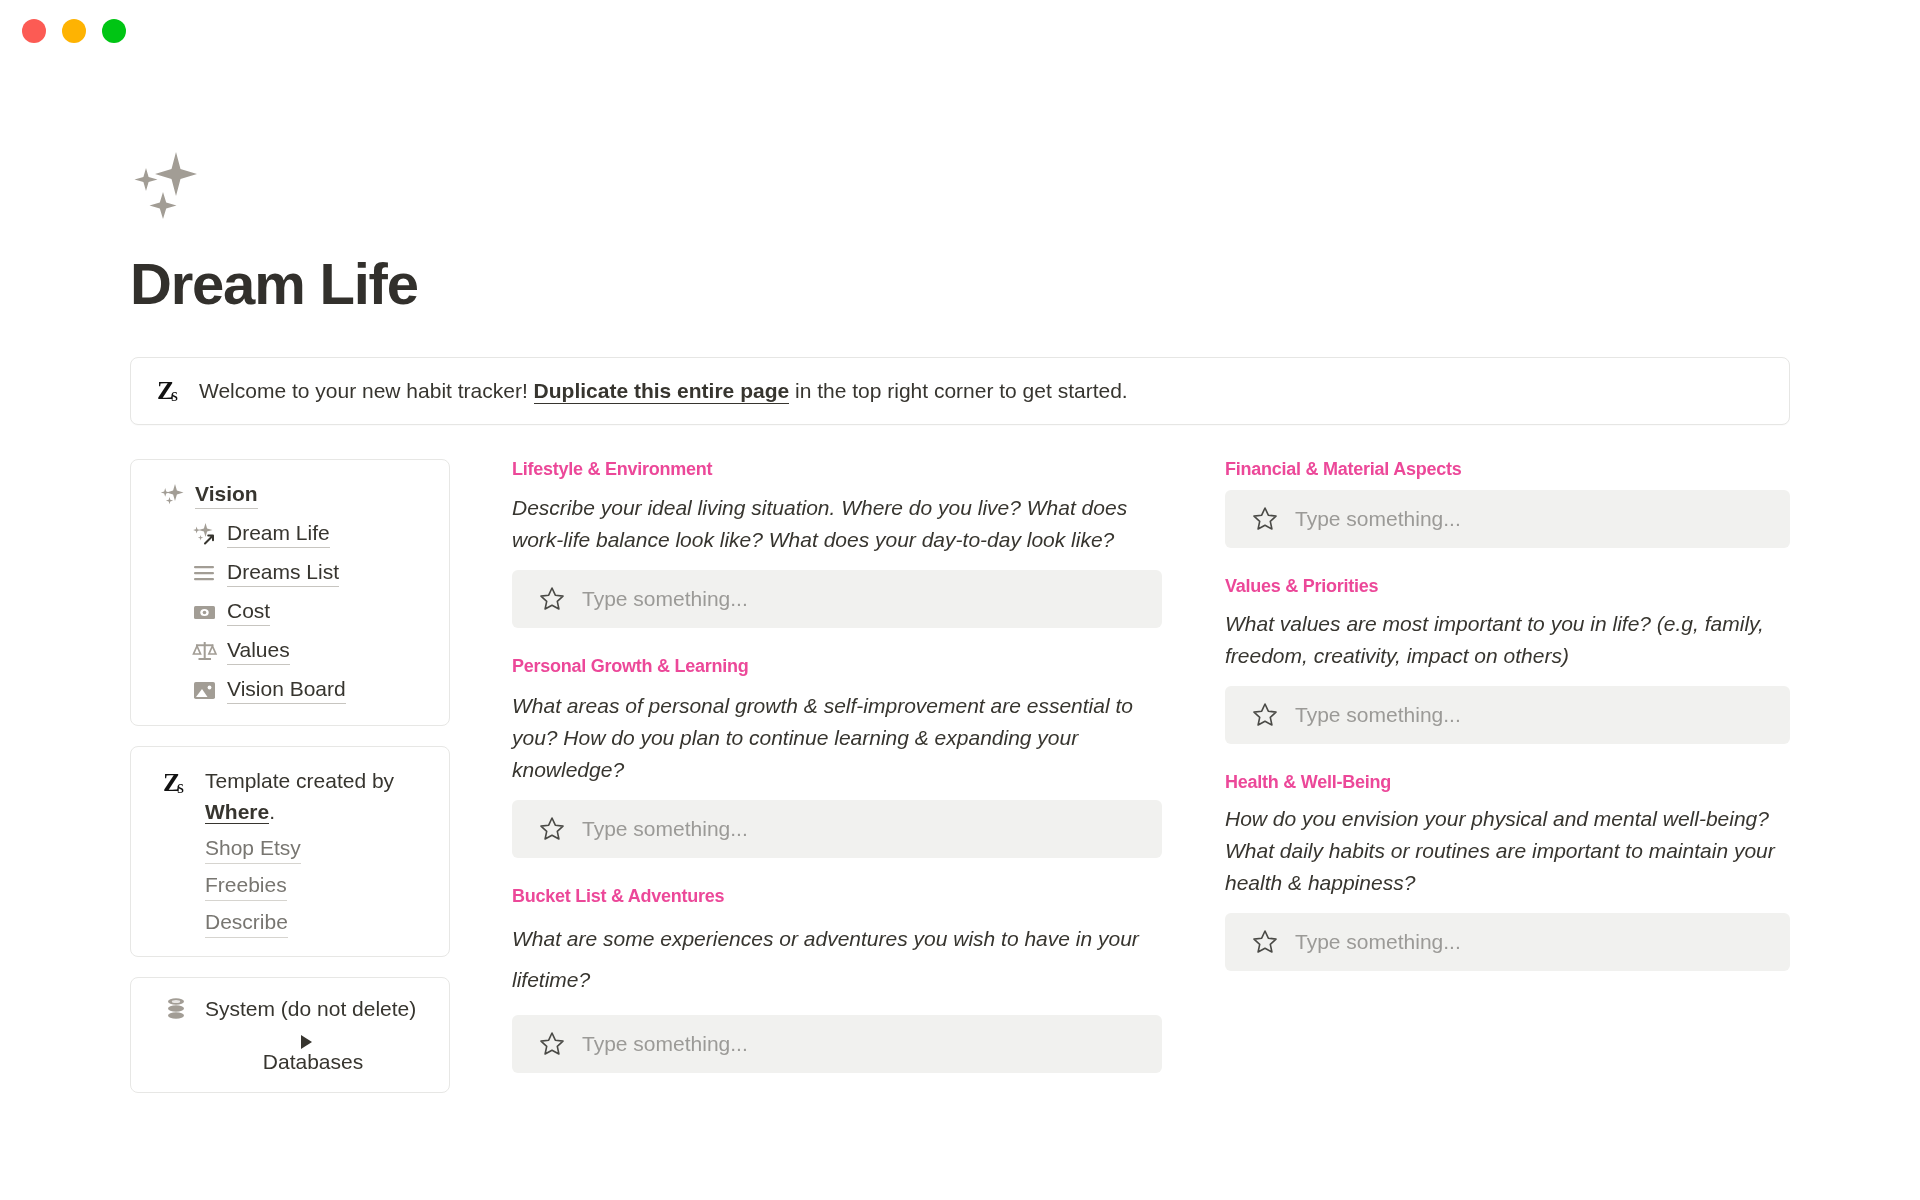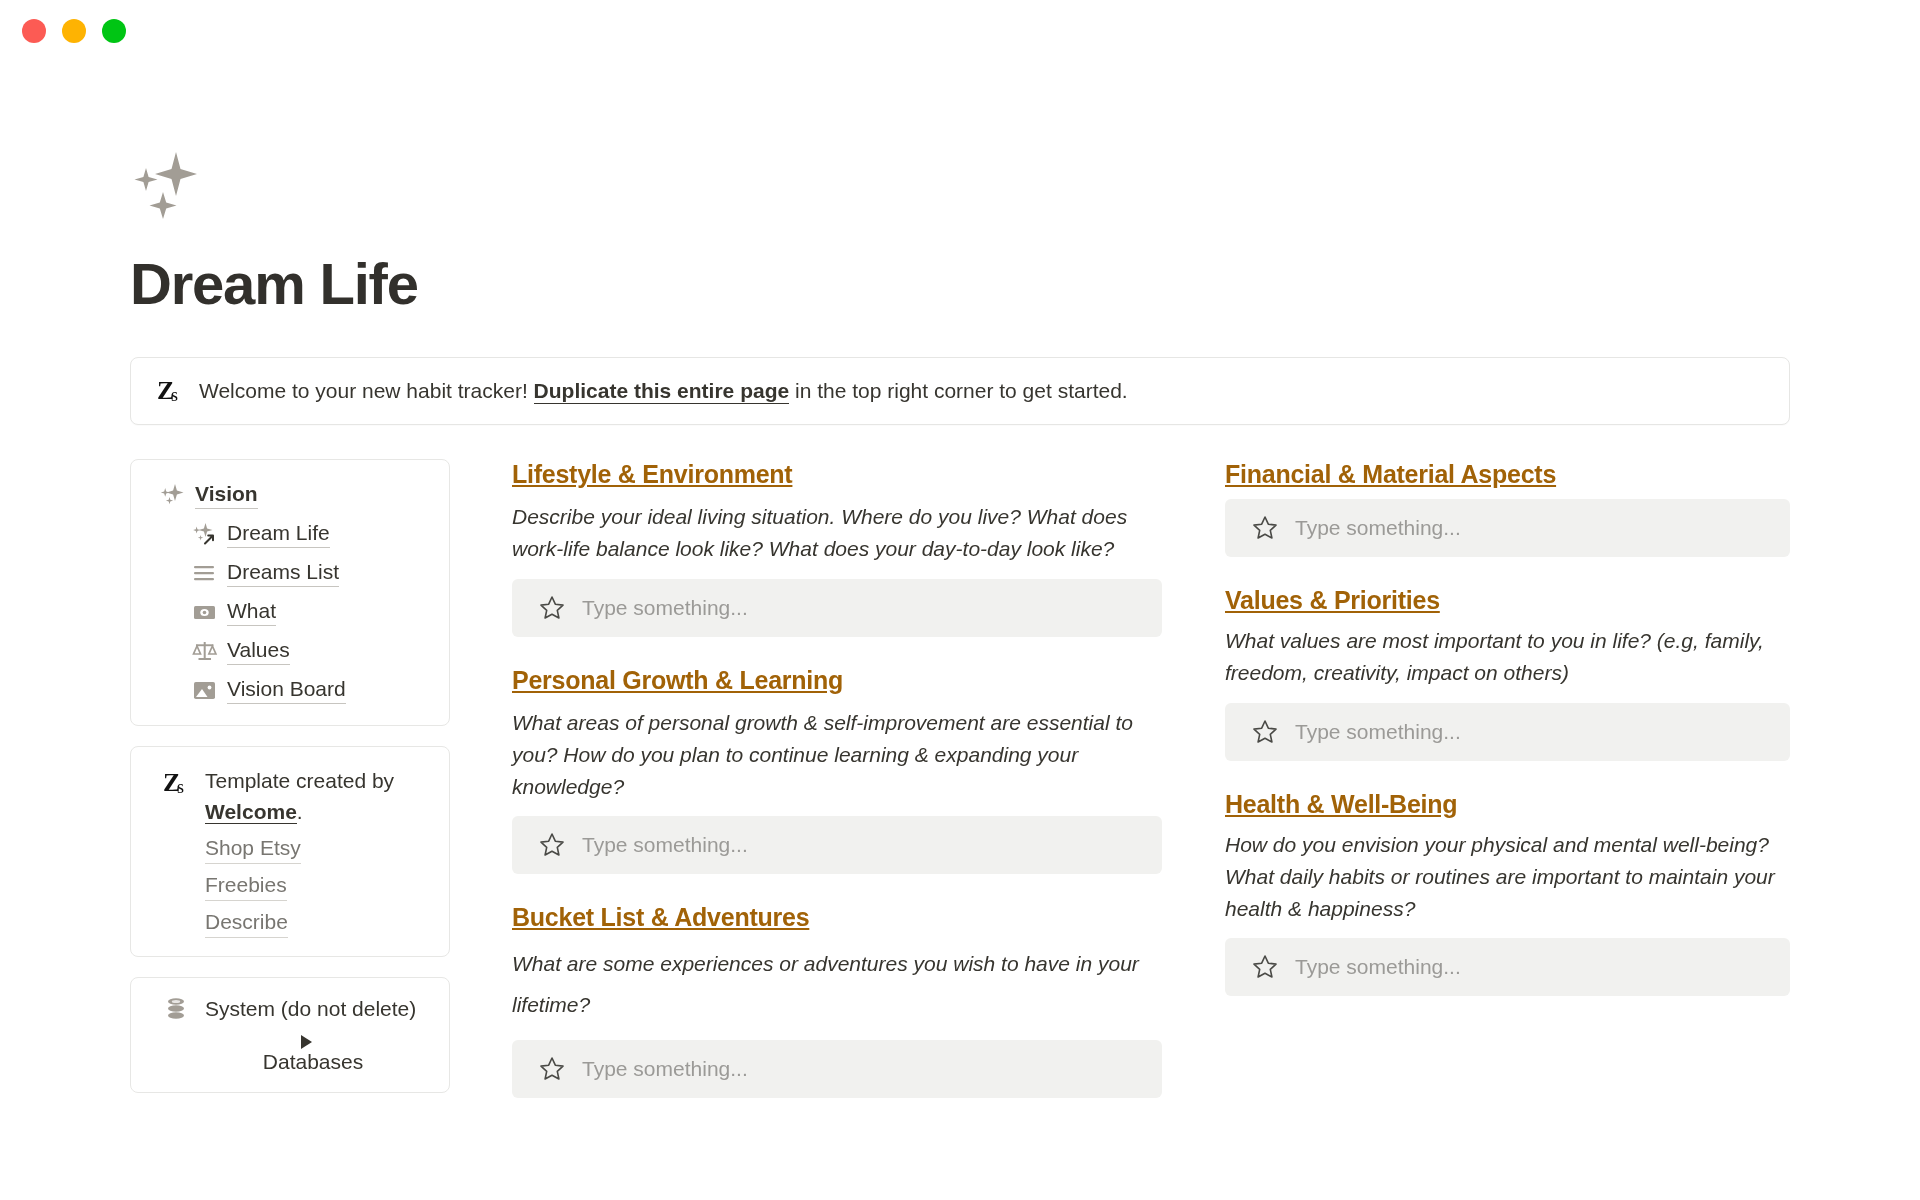--- a/index.html
+++ b/index.html
@@ -156,26 +156,25 @@
   .sys-icon { flex: 0 0 34px; display: flex; align-items: center; justify-content: center; margin-right: 12px; }
   .sys-label { font-size: 21px; color: #37352f; }
   .toggle-row { display: flex; align-items: center; margin-top: 12px; padding-left: 38px; flex-direction: column; }
   .toggle-caret { margin-right: 14px; display:flex; align-items:center; }
   .toggle-label { font-size: 21px; color: #37352f; }
 
   
   .section { margin-bottom: 28px; }
   .section h2 {
     margin: 0 0 10px 0;
-    font-size: 25px;
+    font-size: 18px;
     font-weight: bold;
-    color: #a16207;
+    color: #ec4899;
     letter-spacing: -0.25px;
     line-height: 1.2;
-    text-decoration: underline;
   }
   .section p.desc {
     margin: 0 0 14px 0;
     font-size: 21px;
     font-style: italic;
     color: #37352f;
     line-height: 1.52;
   }
   .section p.desc.spaced { line-height: 1.95; }
   .input-box {
@@ -268,21 +267,21 @@
           </div>
 
           <div class="nav-row nav-indent">
             <span class="nav-icon">
               <svg width="26" height="24" viewBox="0 0 26 24" xmlns="http://www.w3.org/2000/svg">
                 <rect x="2" y="6" width="21" height="13" rx="1.5" fill="#a29d95"></rect>
                 <ellipse cx="12.5" cy="12.5" rx="4.2" ry="3.6" fill="#ffffff"></ellipse>
                 <circle cx="12.5" cy="12.5" r="1.8" fill="#a29d95"></circle>
               </svg>
             </span>
-            <span class="nav-label">What</span>
+            <span class="nav-label">Cost</span>
           </div>
 
           <div class="nav-row nav-indent">
             <span class="nav-icon">
               <svg width="26" height="24" viewBox="0 0 26 24" xmlns="http://www.w3.org/2000/svg">
                 <rect x="11.7" y="3" width="2" height="17" fill="#a29d95"></rect>
                 <rect x="4" y="5.3" width="17.5" height="1.9" fill="#a29d95"></rect>
                 <rect x="6.5" y="19" width="12.5" height="2" fill="#a29d95"></rect>
                 <path d="M5 7 L1.5 15 L8.5 15 Z" fill="none" stroke="#a29d95" stroke-width="1.7"></path>
                 <path d="M20.4 7 L16.9 15 L23.9 15 Z" fill="none" stroke="#a29d95" stroke-width="1.7"></path>
@@ -305,21 +304,21 @@
 
         <div class="card">
           <div class="credit-row">
             <span class="credit-icon">
               <svg width="26" height="30" viewBox="0 0 26 30" xmlns="http://www.w3.org/2000/svg">
                 <text x="0" y="23" font-family="Liberation Serif, serif" font-size="26" font-weight="bold" fill="#111">Z</text>
                 <text x="14" y="25" font-family="Liberation Serif, serif" font-size="18" fill="#111">s</text>
               </svg>
             </span>
             <div class="credit-body">
-              <span>Template created by </span><span class="who">Welcome</span><span>.</span>
+              <span>Template created by </span><span class="who">Where</span><span>.</span>
               <span class="credit-link">Shop Etsy</span>
               <span class="credit-link">Freebies</span>
               <span class="credit-link">Describe</span>
             </div>
           </div>
         </div>
 
         <div class="card">
           <div class="sys-row">
             <span class="sys-icon">

